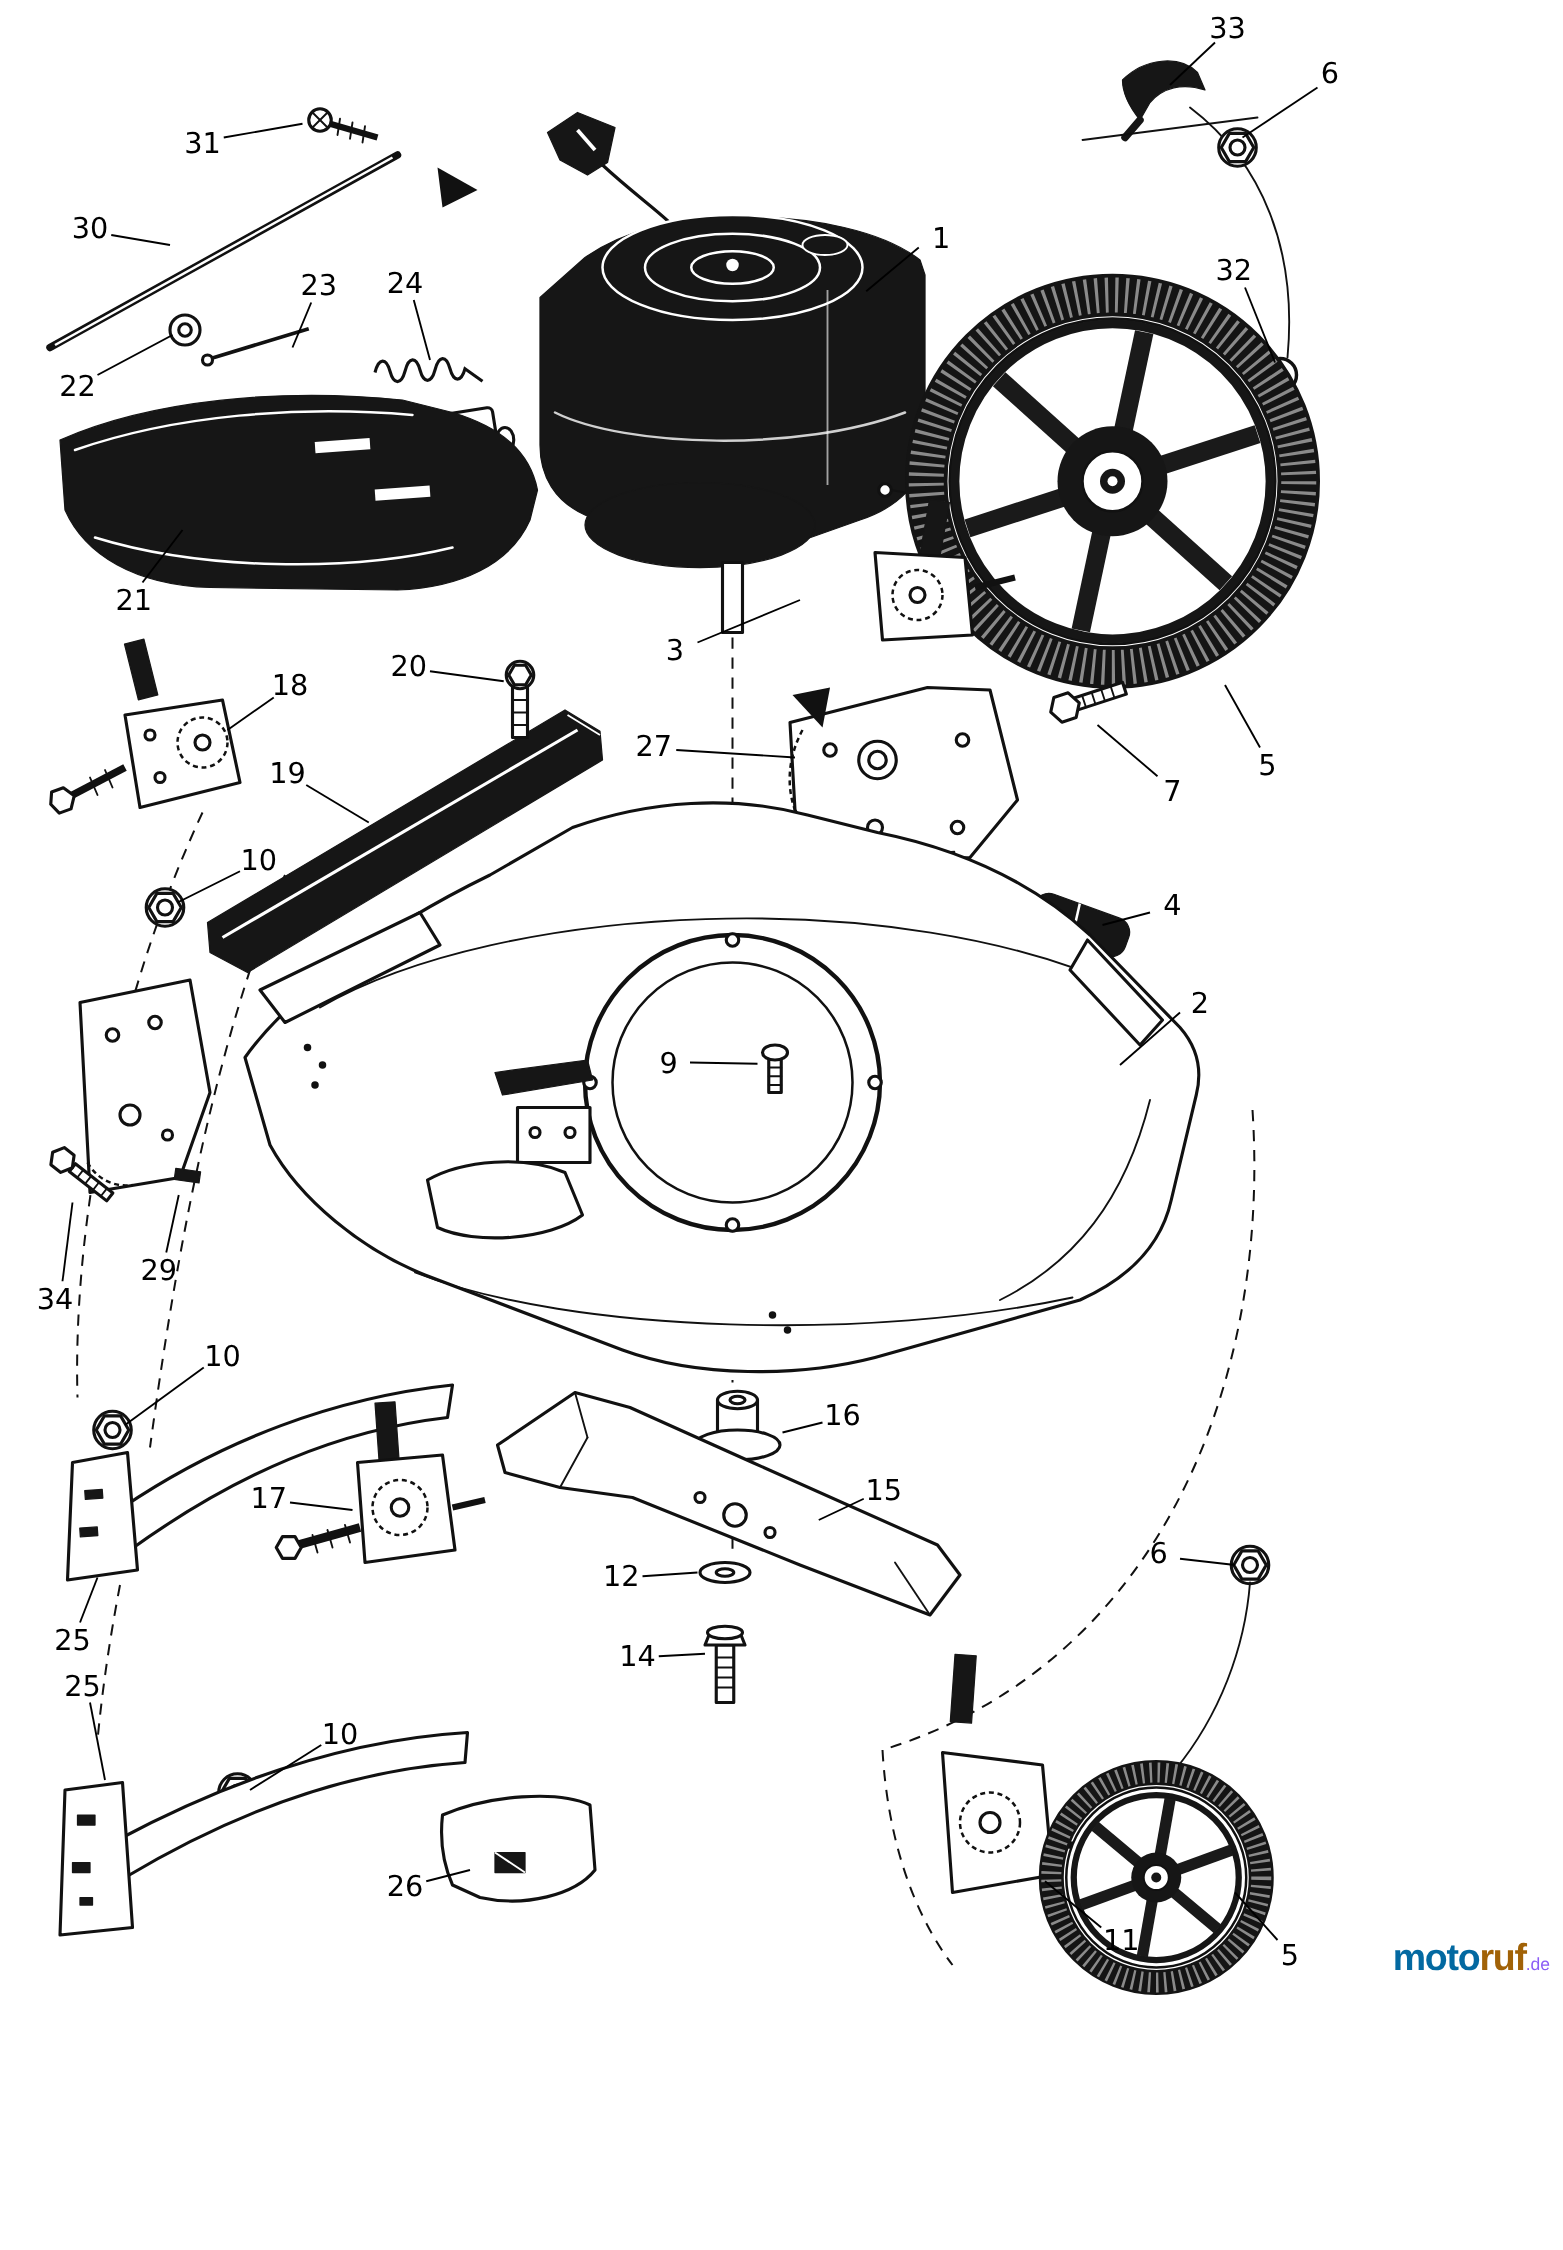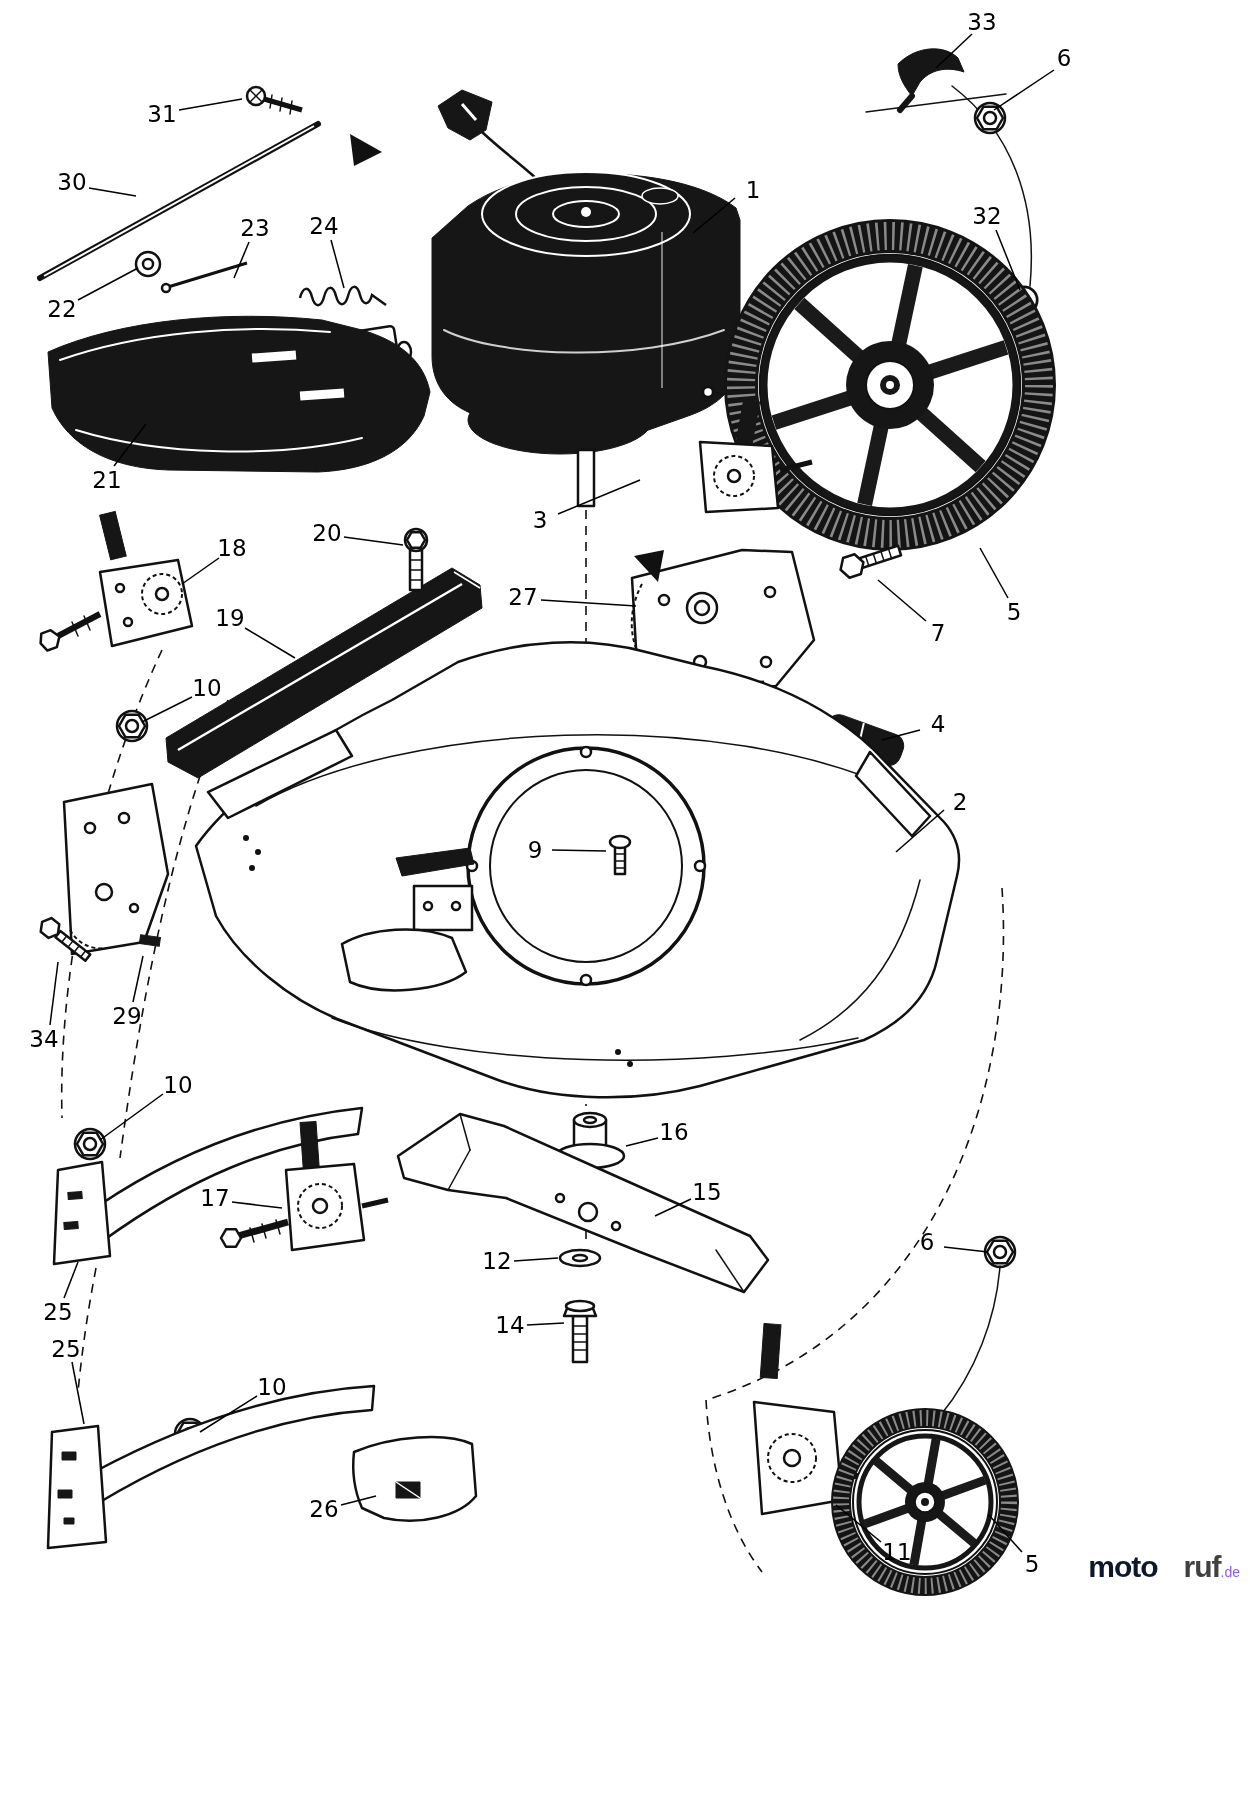--- a/index.html
+++ b/index.html
@@ -424,16 +424,16 @@
         <line x1="996" y1="230" x2="1020" y2="290" class="leader"></line>
         <text x="987" y="224" class="callout">32</text>
         <line x1="972" y1="34" x2="936" y2="68" class="leader"></line>
         <text x="982" y="30" class="callout">33</text>
         <line x1="50" y1="1025" x2="58" y2="962" class="leader"></line>
         <text x="44" y="1047" class="callout">34</text>
       </g>
 </svg>
 
 <div id="watermark">
-  <span class="brand1" style="color: #0f172a;">moto</span><span class="brand2" style="color: #404040; margin-left: 26px;">ruf</span><span class="suffix" style="color: #8b5cf6;">.de</span>
+  <span class="brand1" style="color: #0369a1;">moto</span><span class="brand2" style="color: #a16207;">ruf</span><span class="suffix" style="color: #8b5cf6;">.de</span>
 </div>
 
 </div>
 
 </body></html>

